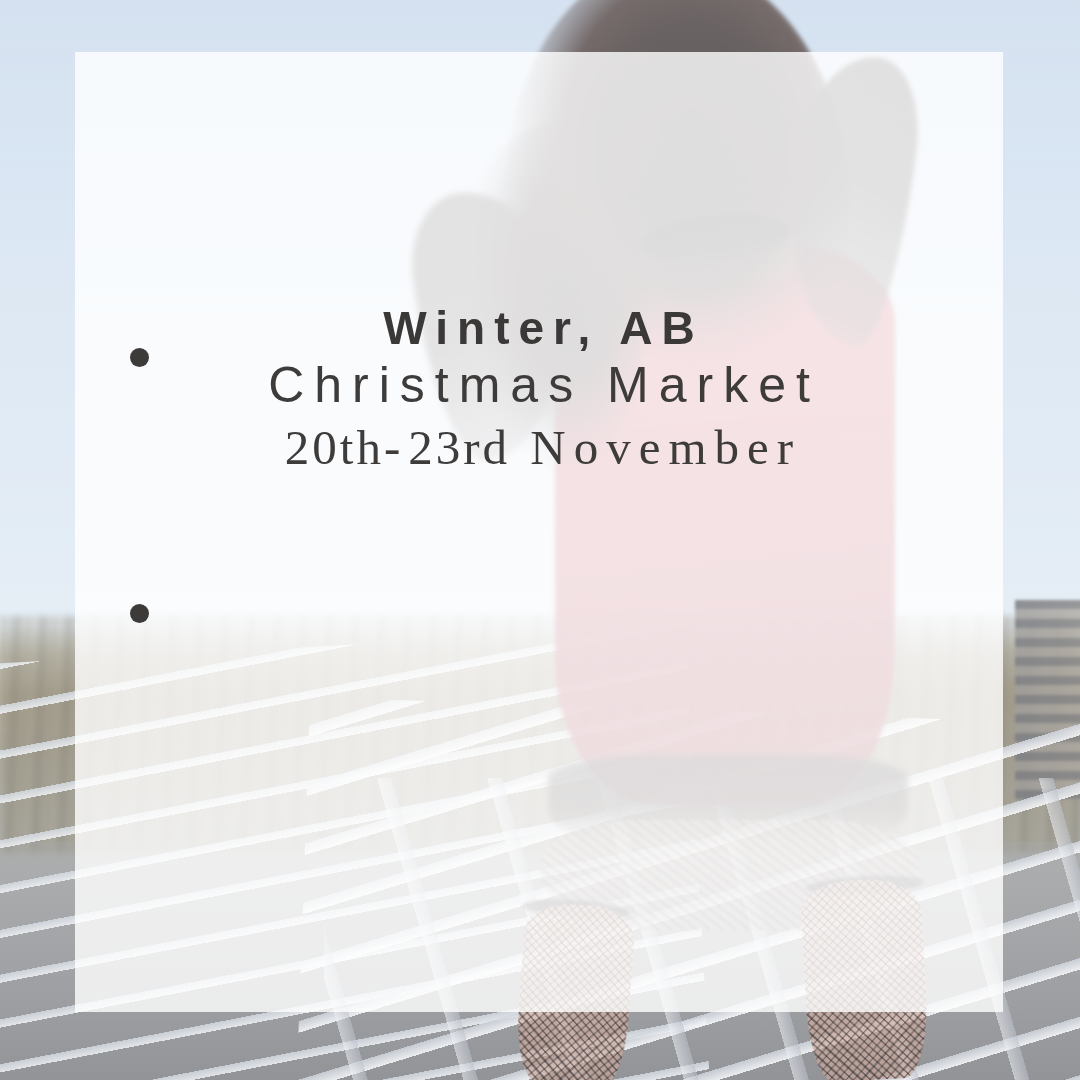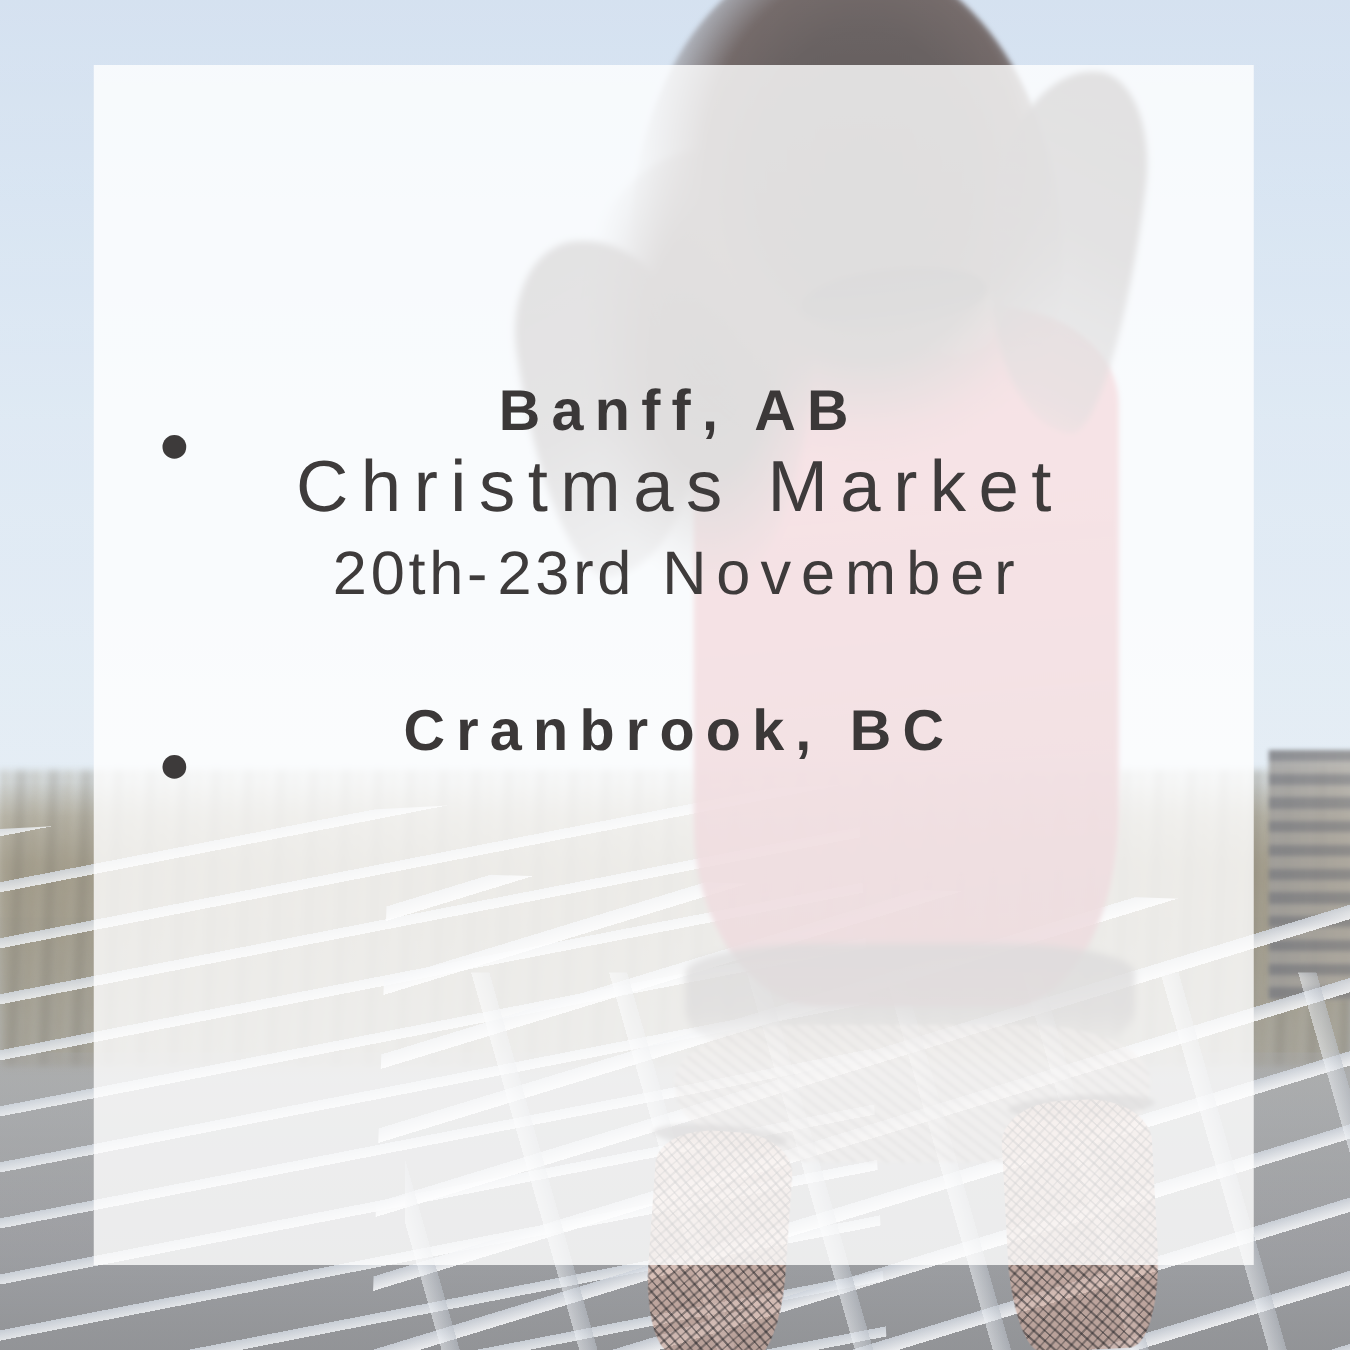--- a/index.html
+++ b/index.html
@@ -369,30 +369,30 @@
     letter-spacing: 9px;
     color: #3b3838;
     line-height: 1.05;
     margin: 0;
     padding-left: 9px;
   }
 
   .subtitle {
     font-family: "Liberation Sans", sans-serif;
     font-weight: 300;
-    font-size: 58px;
+    font-size: 50px;
     letter-spacing: 10px;
     color: #3e3b3b;
     line-height: 1.32;
     margin: 0;
     padding-left: 10px;
   }
 
   .dateline {
-    font-family: Liberation Sans, sans-serif;
+    font-family: Liberation Serif, serif;
     font-weight: 300;
     font-size: 49px;
     letter-spacing: 8px;
     color: #3e3b3b;
     line-height: 1.24;
     margin: 0;
     padding-left: 8px;
     white-space: nowrap;
   }
   .dateline .daynum { letter-spacing: 3px; }
@@ -436,26 +436,25 @@
 
     <div class="photo-haze"></div>
   </div>
 
   <div class="overlay-panel"></div>
 
   <div class="content">
 
     <div class="entry entry-1">
       <span class="bullet"></span>
-      <div class="title">Banff, AB</div>
+      <div class="title">Winter, AB</div>
       <div class="subtitle">Christmas Market</div>
       <div class="dateline">
         <span class="daynum">20</span><span class="daynum">th</span><span class="dash">-</span><span class="daynum">23</span><span class="daynum">rd</span> <span>November</span>
       </div>
     </div>
 
     <div class="entry entry-2">
       <span class="bullet"></span>
-      <div class="title">Cranbrook, BC</div>
     </div>
 
   </div>
 </div>
 
 </body></html>

